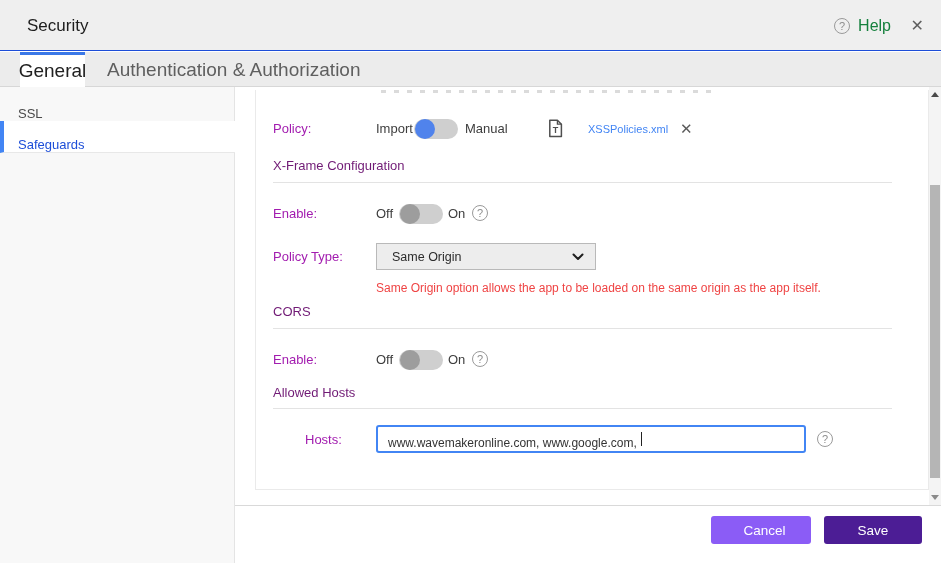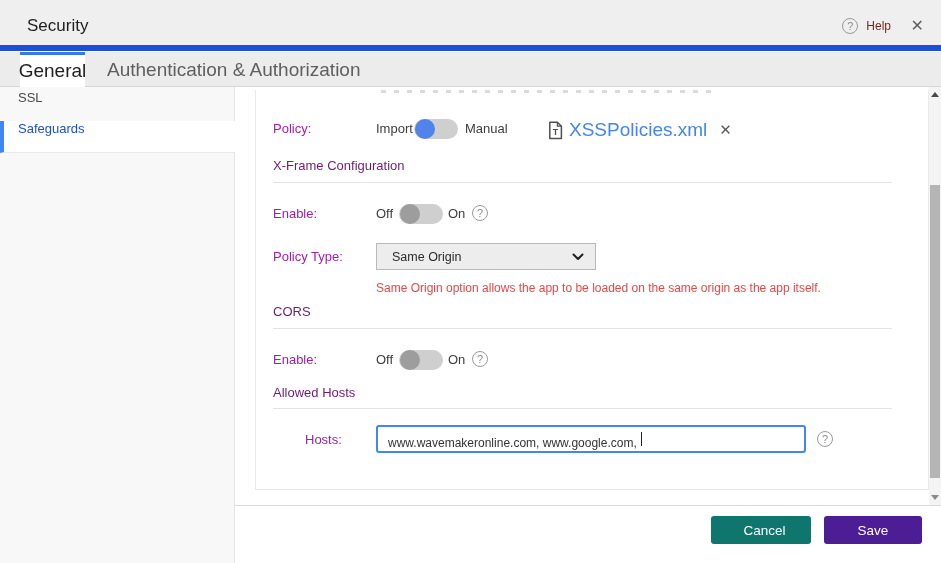--- a/index.html
+++ b/index.html
@@ -1,71 +1,71 @@
 <!DOCTYPE html>
 <html><head>
 <meta charset="utf-8">
 <style>
   * { margin:0; padding:0; box-sizing:border-box; }
   html,body { background:#ffffff; }
   body { font-family:"Liberation Sans","DejaVu Sans",sans-serif; }
   .app { position:relative; width:941px; height:563px; background:#ffffff; overflow:hidden; }
 
   
-  .header { position:absolute; left:0; top:0; width:941px; height:51px; background:#efefef; border-bottom:6px solid #1d4ed8; }
+  .header { position:absolute; left:0; top:0; width:941px; height:51px; background:#efefef; border-bottom:1px solid #1d4ed8; }
   .title { position:absolute; left:27px; top:0; line-height:51px; font-size:17px; font-weight:500; color:#1d1d1d; }
   .help-group { position:absolute; right:50px; top:0; height:51px; display:flex; align-items:center; gap:8px; cursor:pointer; }
   .qmark { display:inline-flex; width:16px; height:16px; border:1px solid #9a9a9a; border-radius:50%; color:#8e8e8e; font-size:11px; align-items:center; justify-content:center; }
-  .help-text { font-size:12px; color:#7f1d1d; }
+  .help-text { font-size:16px; color:#15803d; }
   .close-x { position:absolute; right:17px; top:0; line-height:51px; font-size:16px; color:#5f5f5f; cursor:pointer; }
 
   
   .tabbar { position:absolute; left:0; top:52px; width:941px; height:35px; background:#ececec; border-bottom:1px solid #d7d7d7; }
   .tab { position:absolute; top:0; height:35px; display:flex; align-items:center; justify-content:center; font-size:19px; cursor:pointer; }
   .tab-active { left:20px; width:65px; background:#ffffff; border-top:3px solid #3b78e7; color:#212121; font-weight:500; }
   .tab-inactive { left:85px; padding:0 22px; color:#5f5f5f; }
 
   
   .sidebar { position:absolute; left:0; top:87px; width:235px; height:476px; background:#f8f8f8; border-right:1px solid #e4e4e4; }
-  .side-item { position:absolute; left:0; width:235px; display:flex; align-items:flex-start; font-size:13px; cursor:pointer; }
+  .side-item { position:absolute; left:0; width:235px; display:flex; align-items:flex-end; font-size:13px; cursor:pointer; }
   .side-ssl { top:3px; height:31px; padding-left:18px; color:#4a4a4a; }
   .side-safeguards { top:34px; height:32px; padding-left:14px; background:#ffffff; border-left:4px solid #4285f4; border-bottom:1px solid #e8e8e8; color:#1d4ed8; }
 
   
   .panel { position:absolute; left:255px; top:90px; width:674px; height:400px; background:#ffffff; border:1px solid #eaeaea; border-top:none; }
   .clip-strip { position:absolute; left:125px; top:0; width:330px; height:3px; opacity:.55;
     background:repeating-linear-gradient(90deg,#bdbdbd 0 5px,transparent 5px 13px); }
   .lbl { position:absolute; font-size:13px; color:#a21caf; }
   .opt { position:absolute; font-size:13px; color:#3d3d3d; }
   .sec-head { position:absolute; left:17px; font-size:13px; color:#701a75; }
   .divider { position:absolute; left:17px; width:619px; height:1px; background:#e3e3e3; }
   .toggle { position:absolute; width:44px; height:20px; border-radius:10px; background:#cfcfcf; cursor:pointer; }
   .knob { position:absolute; left:1px; top:0; width:20px; height:20px; border-radius:50%; }
   .knob-blue { background:#5083ec; }
   .knob-gray { background:#9d9d9d; }
   .file-chip { position:absolute; display:flex; align-items:center; }
-  .file-link { font-size:19px; color:#4285f4; cursor:pointer; }
+  .file-link { font-size:11px; color:#4285f4; cursor:pointer;margin-left:19px; }
   .chip-x { font-size:15px; color:#5a5a5a; cursor:pointer; }
   .select { position:absolute; left:120px; width:220px; height:27px; background:#ededed; border:1px solid #b9b9b9; display:flex; align-items:center; padding-left:15px; font-size:12.5px; color:#2c2c2c; cursor:pointer; }
   .select svg { position:absolute; right:11px; top:9px; }
   .helper { position:absolute; left:120px; font-size:12px; color:#ef4444; }
   .hosts-input { position:absolute; left:120px; width:430px; height:28px; border:2px solid #4285f4; border-radius:3px; background:#fff; display:flex; align-items:center; padding-left:10px; cursor:text; }
   .hosts-text { font-size:12px; color:#333; white-space:pre;margin-top:8px; }
   .caret { display:inline-block; width:1px; height:14px; background:#222; margin-left:1px; }
 
   
   .scrollbar { position:absolute; left:929px; top:87px; width:12px; height:418px; background:#f4f4f4; }
   .sb-thumb { position:absolute; left:1px; top:98px; width:10px; height:293px; background:#b5b5b5; cursor:pointer; }
   .sb-up { position:absolute; left:2px; top:5px; width:0; height:0; border-left:4px solid transparent; border-right:4px solid transparent; border-bottom:5px solid #4a4a4a; cursor:pointer; }
   .sb-down { position:absolute; left:2px; bottom:5px; width:0; height:0; border-left:4px solid transparent; border-right:4px solid transparent; border-top:5px solid #8a8a8a; cursor:pointer; }
 
   
   .footer { position:absolute; left:235px; top:505px; width:706px; height:58px; background:#ffffff; border-top:1px solid #d9d9d9; }
   .btn { position:absolute; top:10px; height:28px; border:none; border-radius:3px; color:#ffffff; font-size:13.5px; font-family:inherit; cursor:pointer; display:flex; align-items:center; justify-content:center; }
-  .btn-cancel { left:476px; width:100px; background:#0f766e;padding-left:7px; }
+  .btn-cancel { left:476px; width:100px; background:#8b5cf6;padding-left:7px; }
   .btn-save { left:589px; width:98px; background:#4c1d95; }
 </style>
 </head>
 <body>
 
 <div class="app">
 
   <div class="header">
     <div class="title">Security</div>
     <div class="help-group">

